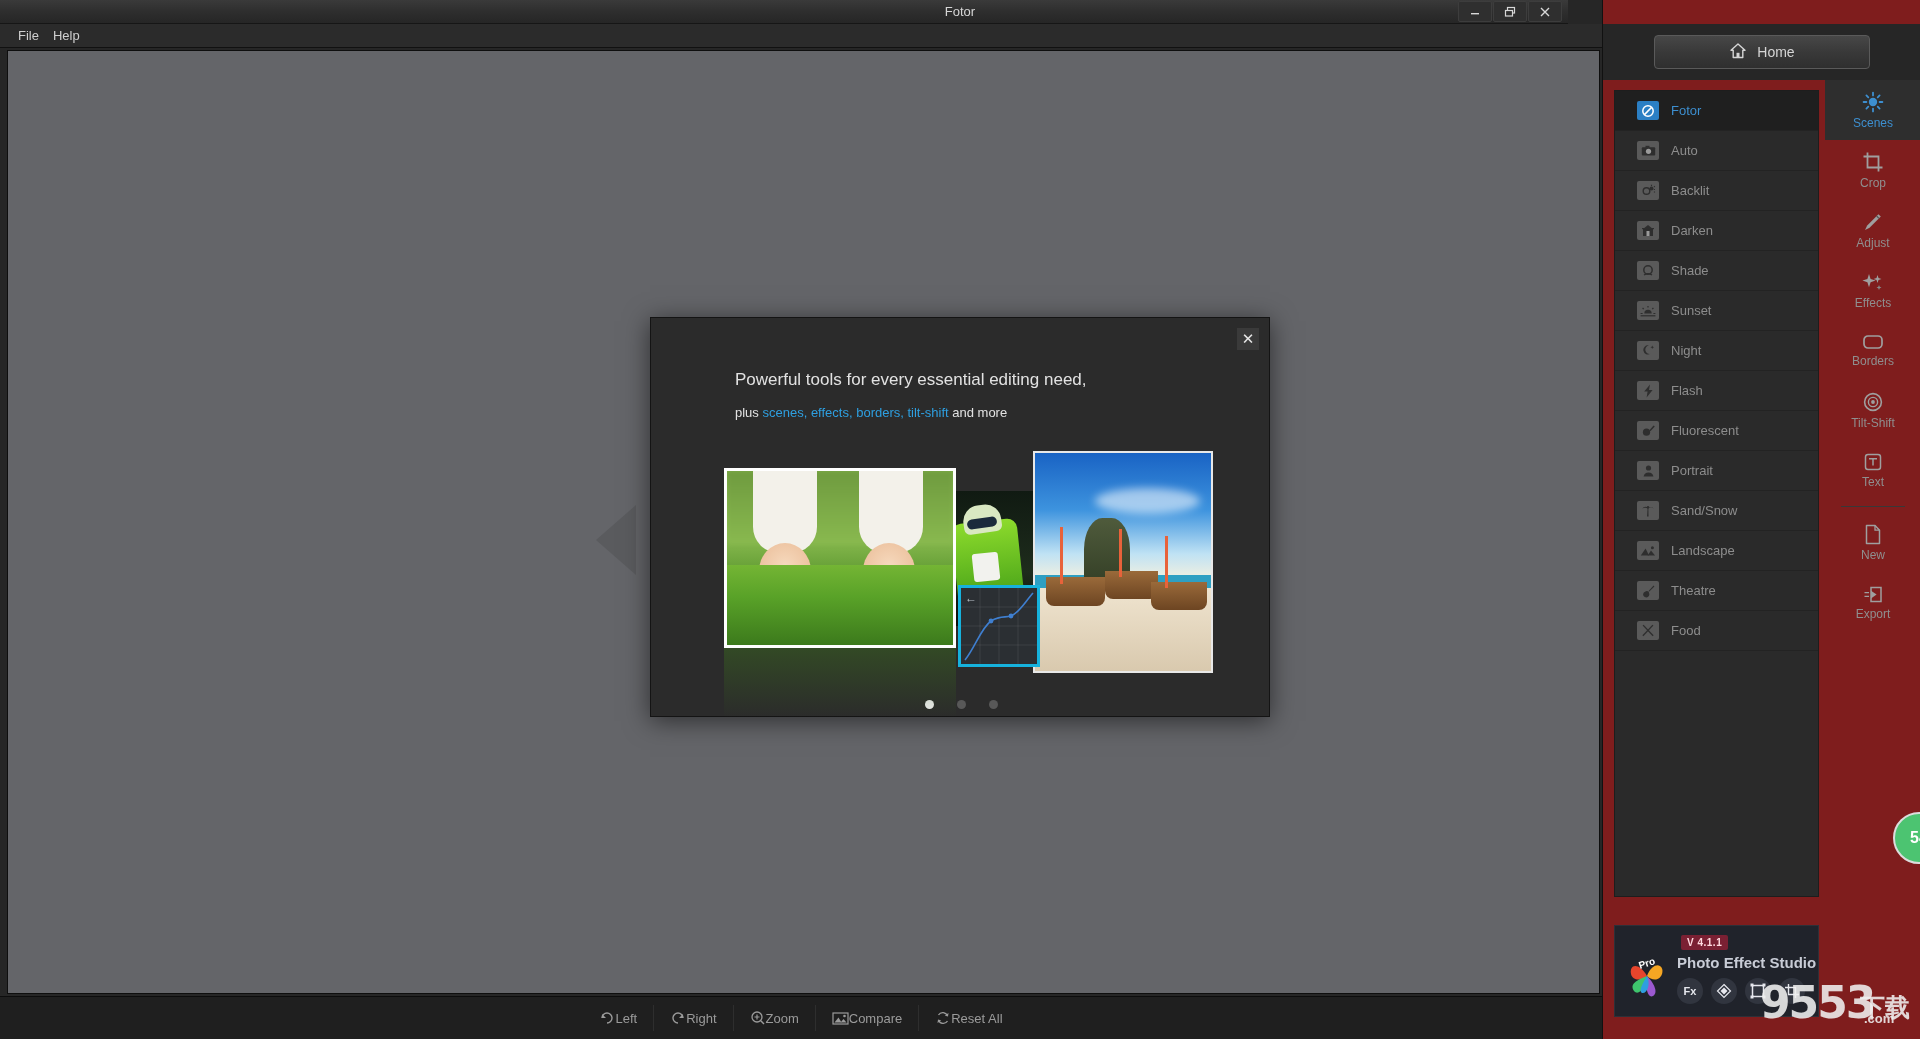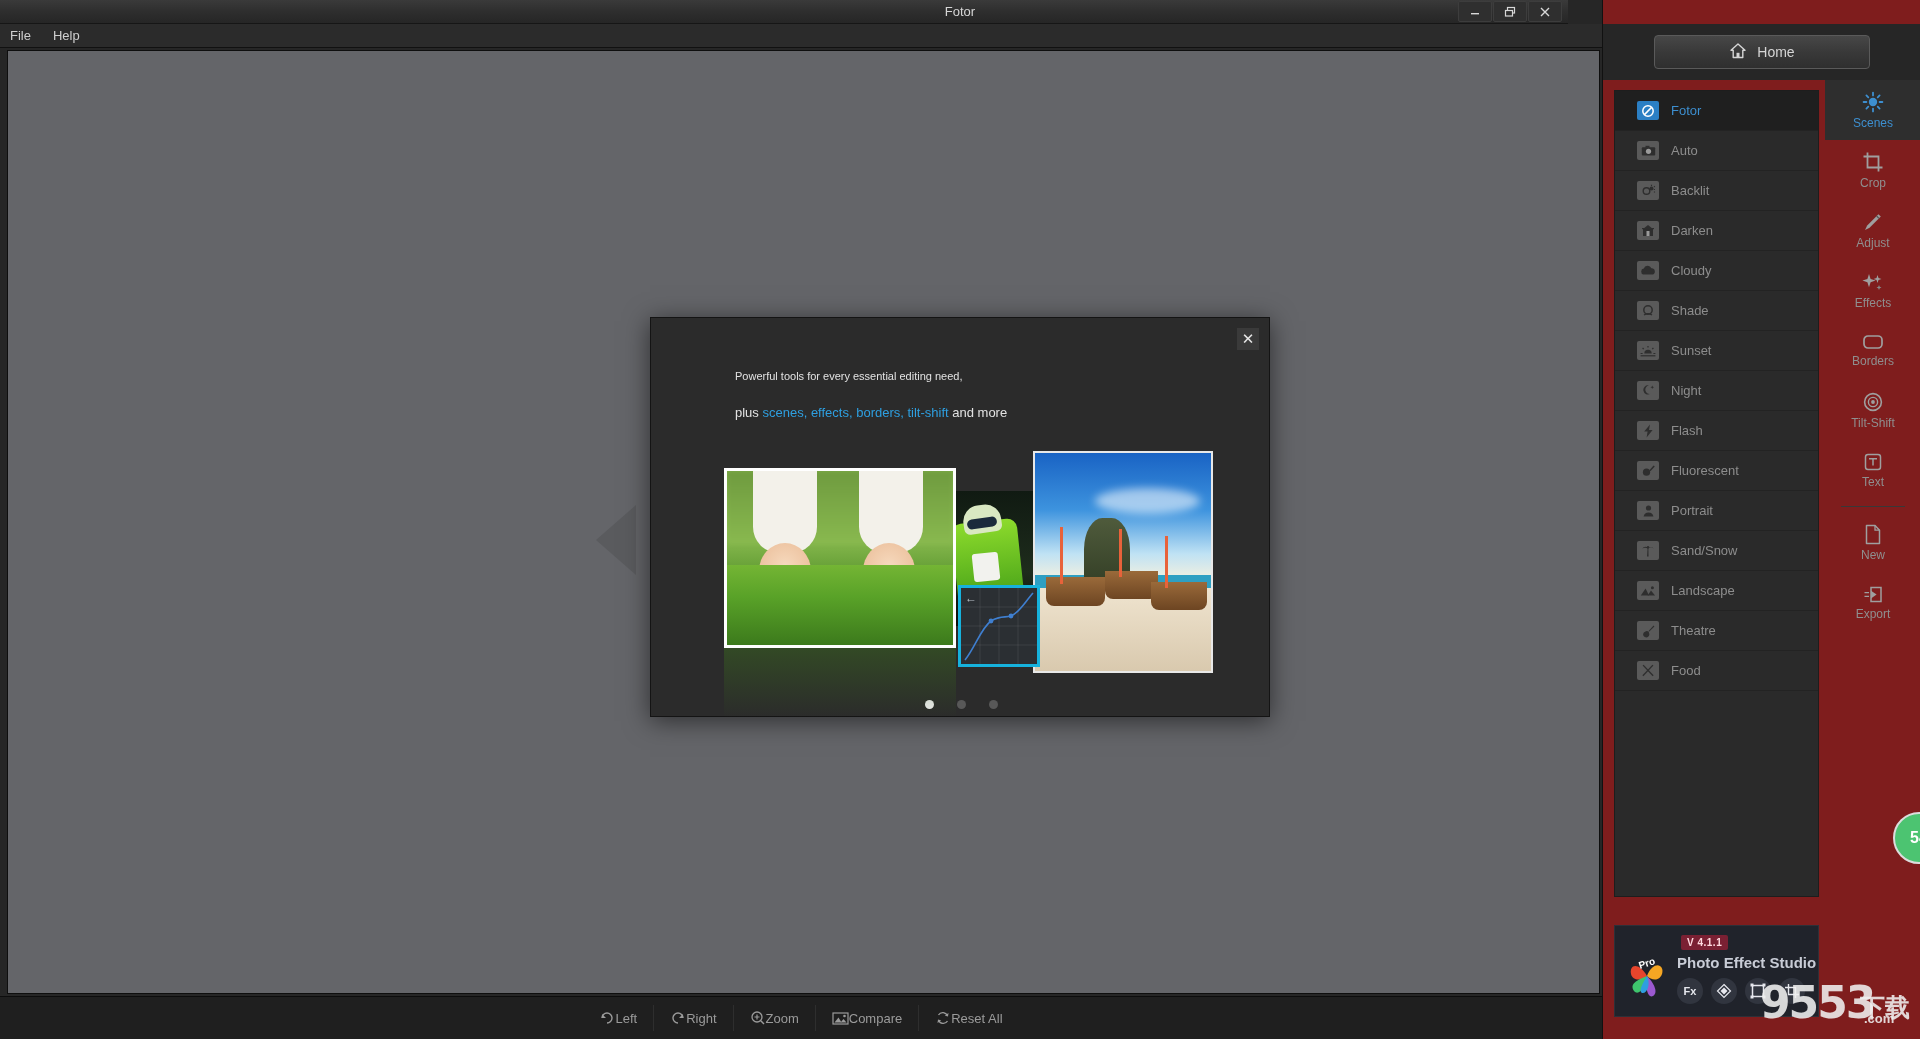--- a/index.html
+++ b/index.html
@@ -28,21 +28,21 @@
     width: 34px; height: 21px; display: flex; align-items: center; justify-content: center;
     color: #d8d8d8; font-size: 14px; background: #2f2f2f;
     border: 1px solid #3d3d3d; border-radius: 2px;
   }
   .win-btn svg { display: block; }
 
   
   .menubar {
     position: absolute; left: 0; top: 24px; width: 1602px; height: 24px;
     background: #2b2b2b; border-bottom: 1px solid #111;
-    display: flex; align-items: center; padding-left: 10px; gap: 22px;
+    display: flex; align-items: center; padding-left: 18px; gap: 14px;
   }
   .menu-item { color: #cfcfcf; font-size: 13px; }
 
   
   .canvas-wrap {
     position: absolute; left: 7px; top: 50px; width: 1593px; height: 944px;
     border: 1px solid #0e0e0e; background: #646569;
   }
   .canvas-inner { width: 100%; height: 100%; background: #646569; }
 
@@ -180,21 +180,21 @@
     background: #2b2b2b; border: 1px solid #141414; z-index: 20;
     box-shadow: 0 4px 24px rgba(0,0,0,.55);
   }
   .modal-close {
     position: absolute; right: 10px; top: 10px; width: 22px; height: 22px;
     background: #3a3a3a; color: #e8e8e8; font-size: 15px;
     display: flex; align-items: center; justify-content: center;
   }
   .modal-line1 {
     position: absolute; left: 84px; top: 52px;
-    color: #e2e2e2; font-size: 11px;
+    color: #e2e2e2; font-size: 17px;
   }
   .modal-line2 {
     position: absolute; left: 84px; top: 87px;
     color: #e2e2e2; font-size: 13px;
   }
   .accent { color: #2e9fe0; }
 
   .modal-stage { position: absolute; left: 0; top: 125px; width: 620px; height: 240px; }
 
   .ph-kids {
@@ -439,28 +439,20 @@
         <span class="scene-ico">
           <svg width="14" height="13" viewBox="0 0 14 13">
             <path d="M7 1 L12 5 L12 12 L2 12 L2 5 Z" fill="currentColor"></path>
             <rect x="5.5" y="7" width="3" height="5" fill="#9a9a9a"></rect>
             <rect x="1" y="4" width="12" height="1.2" fill="currentColor"></rect>
           </svg>
         </span>
         <span class="scene-label">Darken</span>
       </div>
 
-      <div class="scene-item">
-        <span class="scene-ico">
-          <svg width="16" height="11" viewBox="0 0 16 11">
-            <path d="M3.5 9.5 A3 3 0 0 1 3.8 3.6 A4 4 0 0 1 11.4 3.2 A3.2 3.2 0 0 1 12.4 9.5 Z" fill="currentColor"></path>
-          </svg>
-        </span>
-        <span class="scene-label">Cloudy</span>
-      </div>
 
       <div class="scene-item">
         <span class="scene-ico">
           <svg width="14" height="13" viewBox="0 0 14 13">
             <circle cx="7" cy="6" r="4.2" fill="none" stroke="currentColor" stroke-width="1.5"></circle>
             <path d="M3 11 Q7 8.6 11 11" stroke="currentColor" stroke-width="1.4" fill="none"></path>
           </svg>
         </span>
         <span class="scene-label">Shade</span>
       </div>

